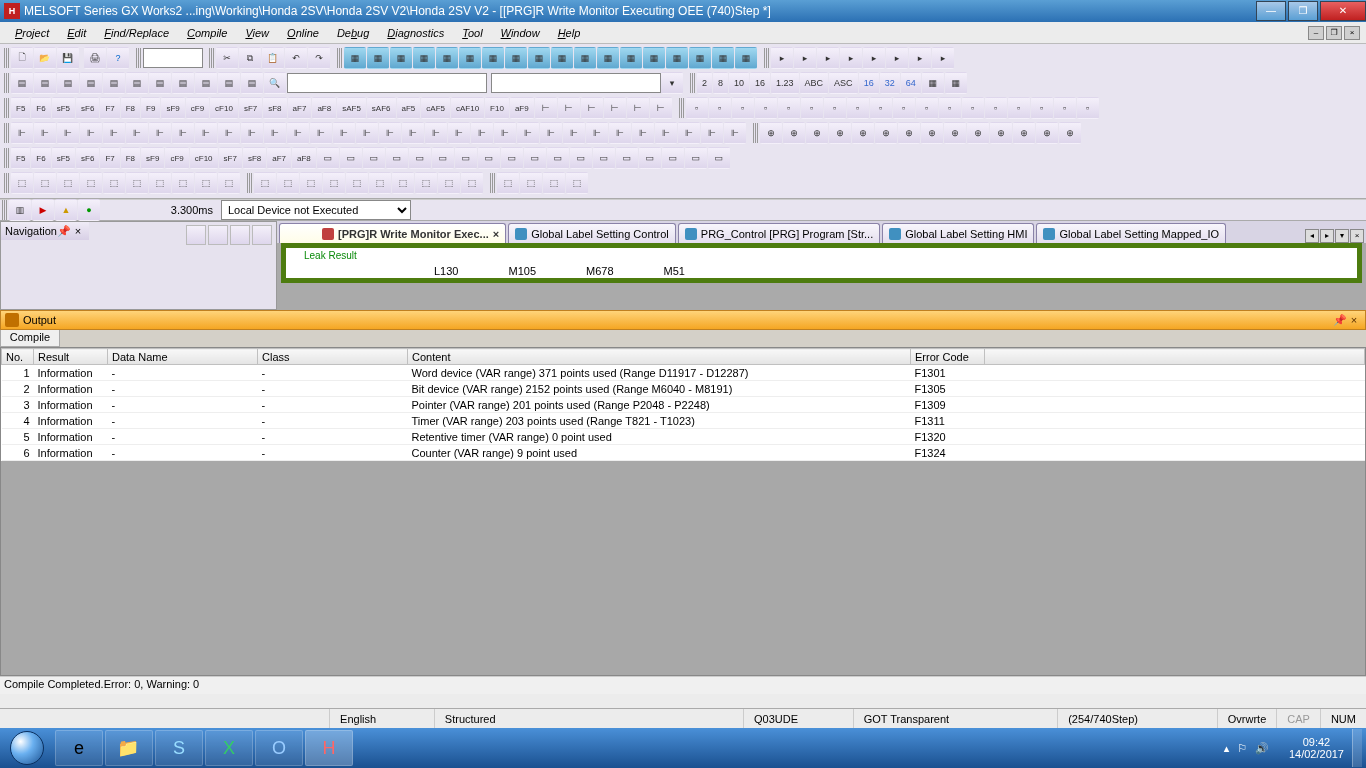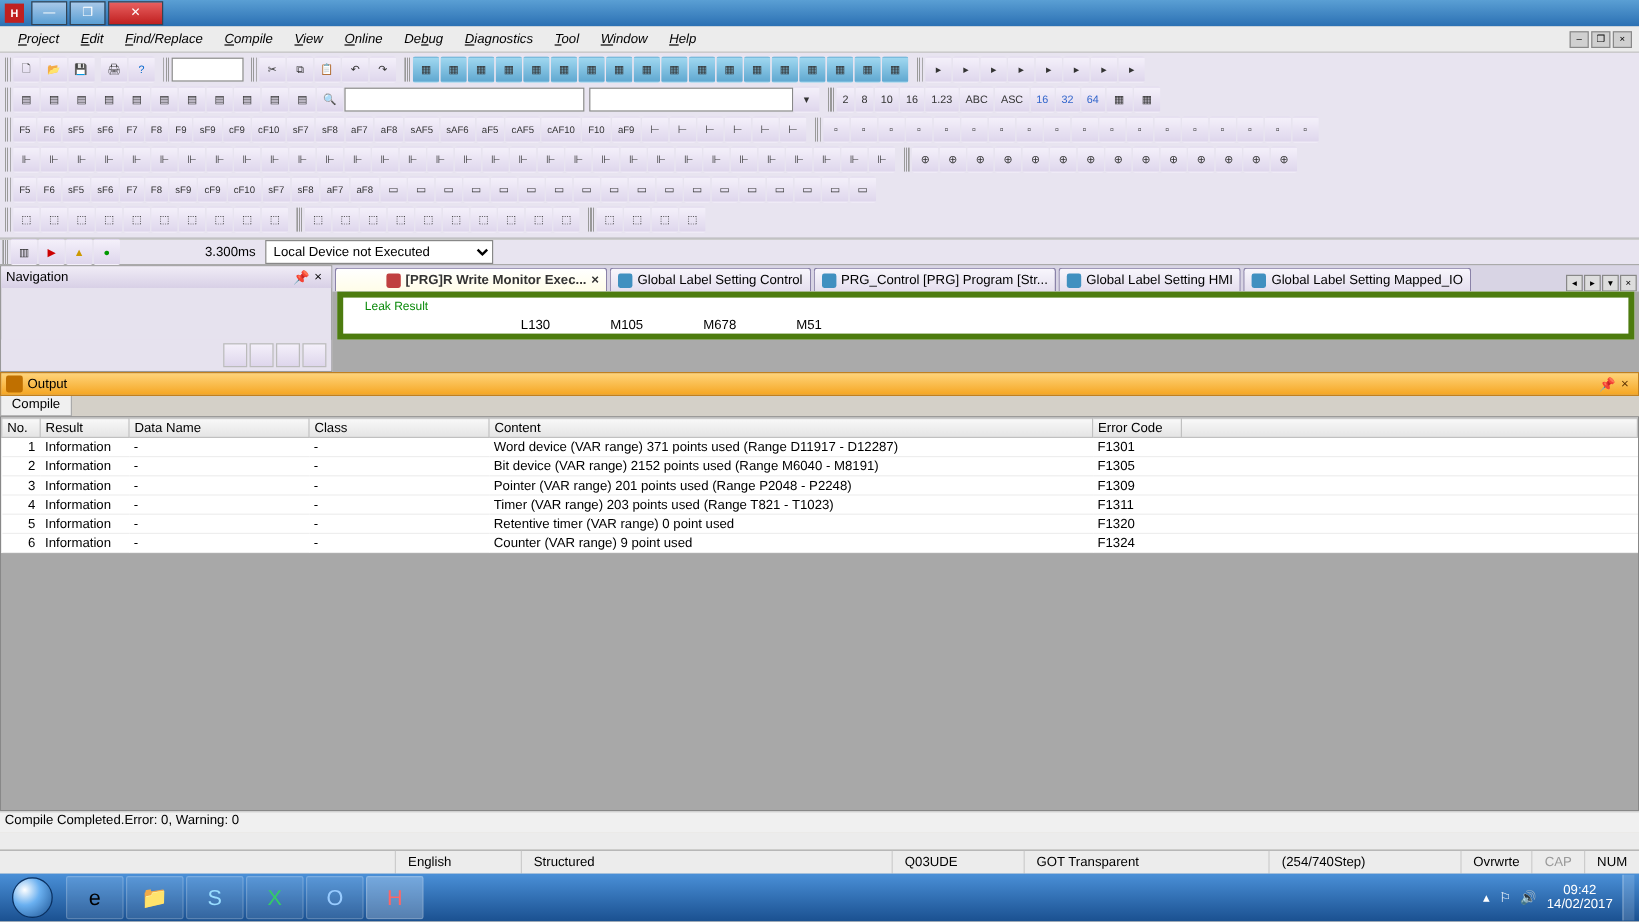--- a/index.html
+++ b/index.html
@@ -18,21 +18,21 @@
 .toolbars { background:#e8e4f0; border-bottom:1px solid #aaa; padding:2px 2px; }
 .tbrow { display:flex; align-items:center; height:24px; margin-bottom:1px; }
 .tbgrip { width:5px; height:20px; background:repeating-linear-gradient(90deg,#999 0 1px,transparent 1px 2px); margin:0 2px; }
 .tbtn { width:22px; height:22px; border:1px solid transparent; background:linear-gradient(#f4f0fa,#ded6ec); display:inline-flex; align-items:center; justify-content:center; margin-right:1px; font-size:9px; color:#333; cursor:pointer; border-radius:2px; }
 .tbtn.wide { width:auto; padding:0 4px; }
 .tsep { width:4px; }
 .tinput { height:20px; background:#fff; border:1px solid #888; padding:0 2px; }
 .statusrow { height:22px; background:#e8e4f0; display:flex; align-items:center; border-top:1px solid #ccc; border-bottom:1px solid #aaa; }
 .statusrow .cell { padding:0 8px; }
 .panes { flex:1; display:flex; min-height:0; }
-.navpanel { width:277px; background:#e6e2ee; border:1px solid #999; display:flex; flex-direction:column; }
+.navpanel { width:277px; background:#e6e2ee; border:1px solid #999; display:flex; flex-direction:row; }
 .navhead { height:18px; background:linear-gradient(#f0ecf6,#d8d0e6); padding:2px 4px; display:flex; align-items:center; }
 .navhead .sp { flex:1; }
 .navhead .pin, .navhead .x { width:14px; cursor:pointer; text-align:center; }
 .navtb { height:26px; display:flex; justify-content:flex-end; align-items:center; gap:2px; padding:0 4px; background:#e6e2ee; }
 .navtb div { width:20px; height:20px; background:linear-gradient(#f4f0fa,#ded6ec); border:1px solid #bbb; cursor:pointer; }
 .editor { flex:1; display:flex; flex-direction:column; background:#aaa; min-width:0; }
 .tabs { height:22px; display:flex; align-items:flex-end; background:#d8d4e4; padding-left:2px; overflow:hidden; }
 .tab { height:20px; background:linear-gradient(#f8f6fc,#e4deee); border:1px solid #8a82a8; border-bottom:none; border-radius:3px 3px 0 0; padding:0 6px; display:flex; align-items:center; gap:4px; margin-right:2px; white-space:nowrap; font-size:11px; cursor:pointer; }
 .tab.active { background:linear-gradient(#fff,#fffde8); font-weight:bold; color:#333;padding-left:42px; }
 .tab .tic { width:12px; height:12px; background:#4090c0; border-radius:2px; }
@@ -57,29 +57,30 @@
 .blank { height:14px; background:#ececec; }
 .statusbar { height:20px; background:#ececec; border-top:1px solid #aaa; display:flex; align-items:center; }
 .statusbar .sc { padding:0 10px; border-left:1px solid #ccc; height:100%; display:flex; align-items:center; }
 .statusbar .sc:first-child { border-left:none; }
 .statusbar .dim { color:#999; }
 .taskbar { height:40px; background:linear-gradient(#4a90d8,#1a5090); display:flex; align-items:center; }
 .start { width:54px; height:40px; display:flex; align-items:center; justify-content:center; }
 .orb { width:34px; height:34px; border-radius:50%; background:radial-gradient(circle at 30% 30%,#fff,#6ab0f0 40%,#1a5090); border:1px solid #0a3060; }
 .tbitem { width:48px; height:36px; margin:0 1px; background:rgba(255,255,255,0.1); border:1px solid rgba(255,255,255,0.2); border-radius:2px; display:flex; align-items:center; justify-content:center; font-size:18px; cursor:pointer; }
 .tray { margin-left:auto; color:#fff; display:flex; align-items:center; gap:8px; padding-right:4px; }
-.tray .clk { text-align:center; font-size:11px; line-height:12px; }
+.tray .clk { text-align:center; font-size:11px; line-height:12px;margin-left:12px; }
 .tray .showd { width:10px; height:38px; background:rgba(255,255,255,0.15); border-left:1px solid rgba(255,255,255,0.3); }
 .middle { display:flex; flex-direction:column; flex:1; min-height:0; }
 </style>
 </head>
 <body>
 
 <div class="titlebar">
   <div class="appicon">H</div>
+  <div class="titletxt">MELSOFT Series GX Works2 ...ing\Working\Honda 2SV\Honda 2SV V2\Honda 2SV V2 - [[PRG]R Write Monitor Executing OEE (740)Step *]</div>
   <div class="winbtns">
     <div>—</div>
     <div>❐</div>
     <div class="close">✕</div>
   </div>
 </div>
 
 <div class="menubar">
   <span><u>P</u>roject</span>
   <span><u>E</u>dit</span>

